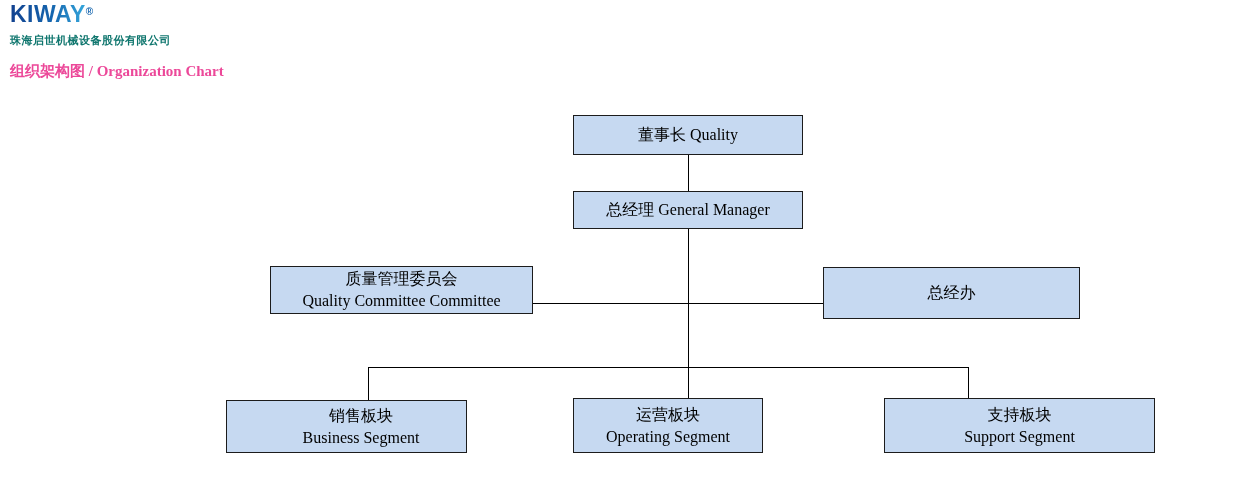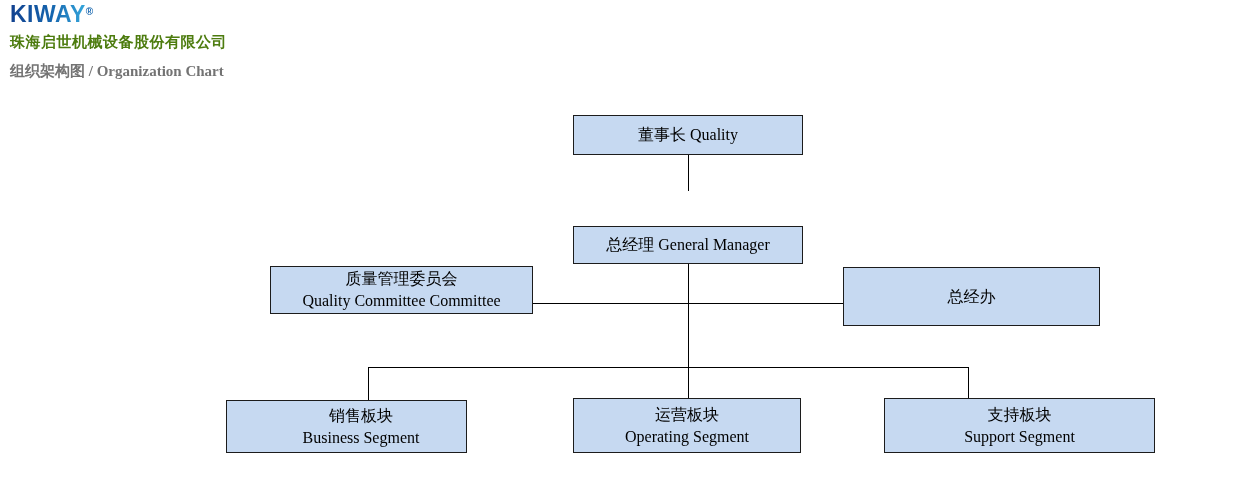--- a/index.html
+++ b/index.html
@@ -47,56 +47,56 @@
     vertical-align: top;
     position: relative;
     top: -2px;
   }
   .company-name {
     position: absolute;
     left: 10px;
     top: 33px;
     font-family: "Liberation Sans", "DejaVu Sans", sans-serif;
     font-weight: 700;
-    font-size: 15px;
+    font-size: 11px;
     letter-spacing: 0.5px;
-    color: #4d7c0f;
+    color: #0f766e;
     white-space: nowrap;
   }
   .chart-title {
     position: absolute;
     left: 10px;
     top: 62px;
     font-weight: 700;
     font-size: 15px;
     font-family: "Liberation Serif", "DejaVu Serif", serif;
-    color: #737373;
+    color: #ec4899;
     white-space: nowrap;
   }
 
   
   .node {
     position: absolute;
     background: var(--box-fill);
     border: 1.5px solid var(--box-border);
     display: flex;
     flex-direction: column;
     align-items: center;
     justify-content: center;
     text-align: center;
     font-size: 16px;
     line-height: 22px;
     white-space: nowrap;
   }
   #node-chairman  { left: 573px; top: 115px; width: 230px; height: 40px; }
-  #node-gm        { left: 573px; top: 191px; width: 230px; height: 38px; margin-top: 35px; }
+  #node-gm        { left: 573px; top: 191px; width: 230px; height: 38px; }
   #node-qmc       { left: 270px; top: 266px; width: 263px; height: 48px; }
-  #node-gmo       { left: 843px; top: 267px; width: 257px; height: 59px; gap: 23px; }
+  #node-gmo       { left: 823px; top: 267px; width: 257px; height: 52px; gap: 23px; }
   #node-business  { left: 226px; top: 400px; width: 241px; height: 53px; padding-left: 29px; }
-  #node-operating { left: 573px; top: 398px; width: 228px; height: 55px; }
+  #node-operating { left: 573px; top: 398px; width: 190px; height: 55px; }
   #node-support   { left: 884px; top: 398px; width: 271px; height: 55px; }
 
   
   .cline { position: absolute; background: var(--line-color); }
   #line-chairman-gm     { left: 688px; top: 155px; width: 1px;  height: 36px; }
   #line-trunk           { left: 688px; top: 229px; width: 1px;  height: 169px; }
   #line-committee-rail  { left: 533px; top: 303px; width: 310px; height: 1px; }
   #line-segment-rail    { left: 368px; top: 367px; width: 600px; height: 1px; }
   #line-drop-business   { left: 368px; top: 367px; width: 1px;  height: 33px; }
   #line-drop-support    { left: 968px; top: 367px; width: 1px;  height: 31px; }

